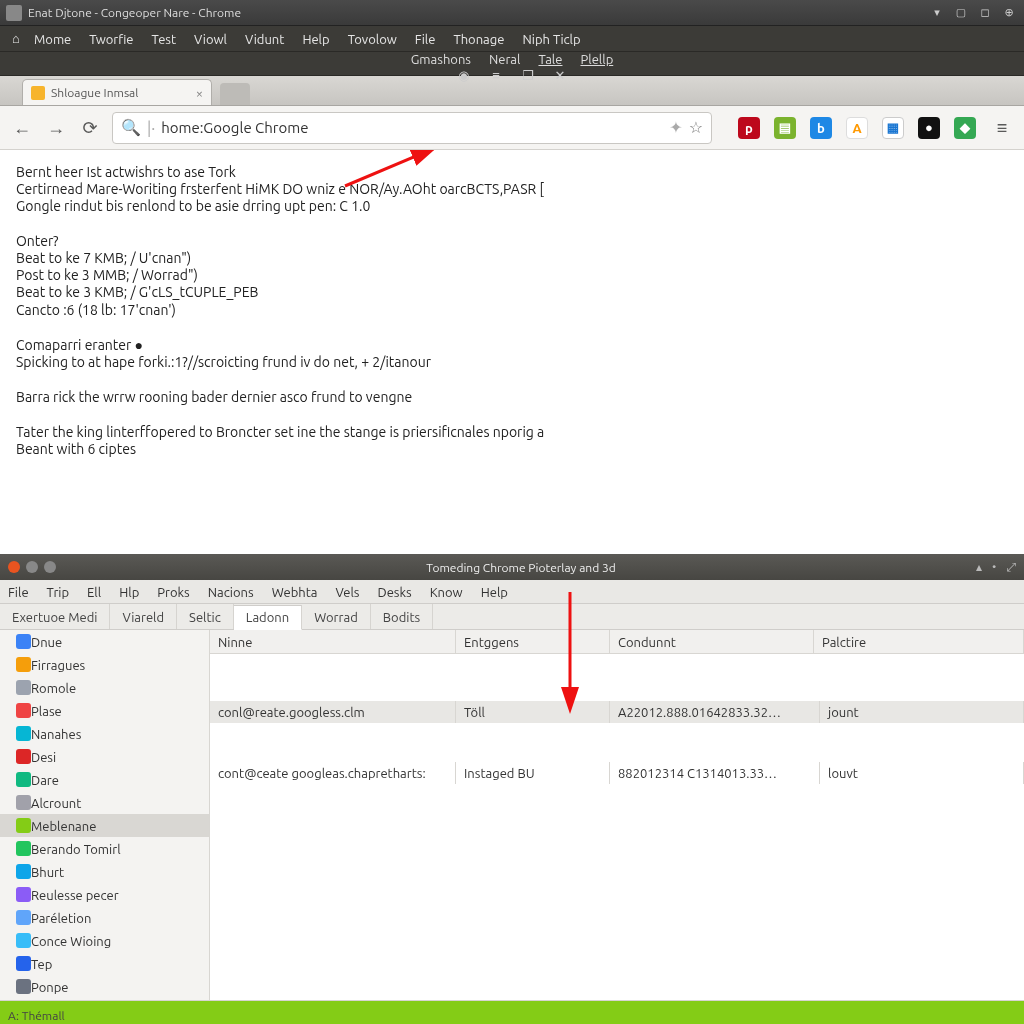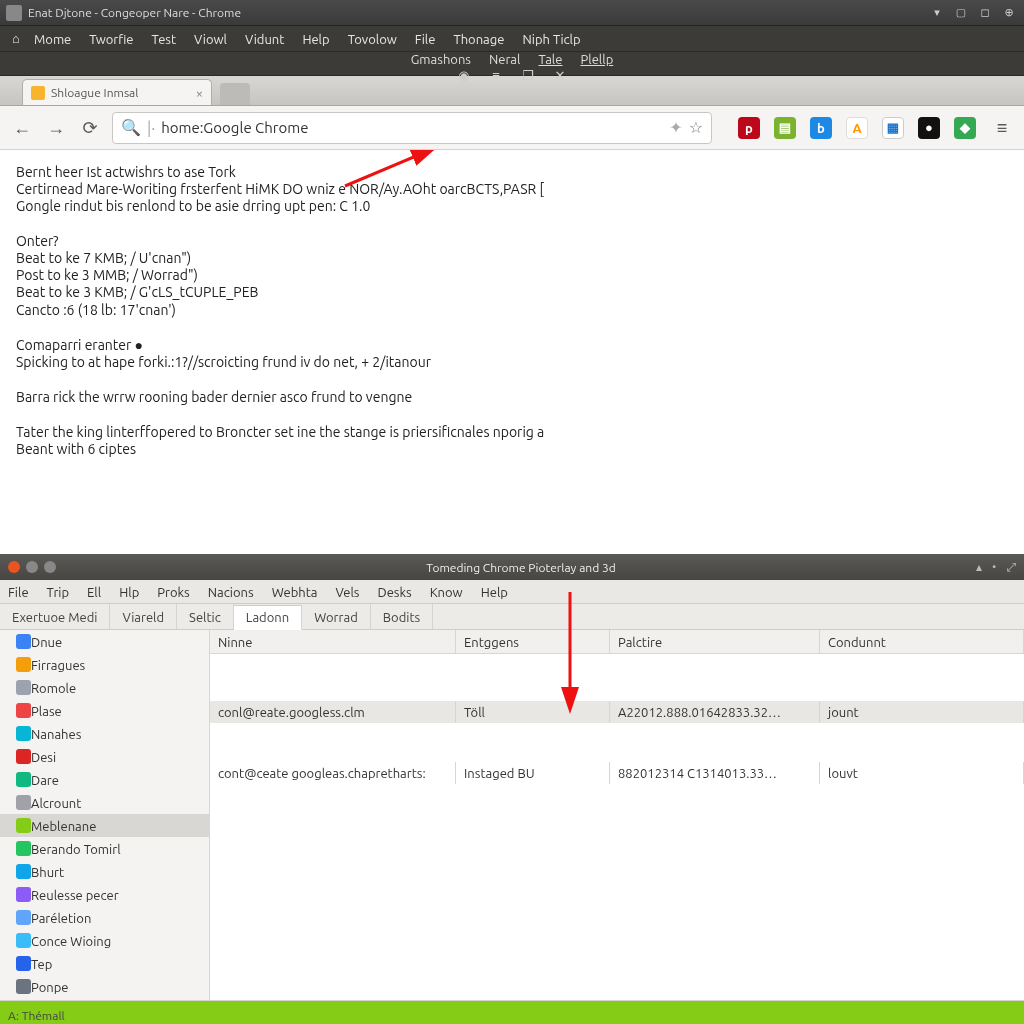--- a/index.html
+++ b/index.html
@@ -278,22 +278,22 @@
         <defs>
             <marker id="ah2" markerWidth="10" markerHeight="10" refX="5" refY="3" orient="auto">
               <path d="M0,0 L0,6 L9,3 z" fill="#e11"></path>
             </marker>
           </defs>
         <line x1="10" y1="0" x2="10" y2="110" stroke="#e11" stroke-width="3" marker-end="url(#ah2)"></line>
       </svg>
       <div class="ghead">
         <div class="gcell c1">Ninne</div>
         <div class="gcell c2">Entggens</div>
+        <div class="gcell c4">Condunnt</div>
         <div class="gcell c3">Palctire</div>
-        <div class="gcell c4">Condunnt</div>
       </div>
       <div class="grow sel">
         <div class="gcell c1">conl@reate.googless.clm</div>
         <div class="gcell c2">Töll</div>
         <div class="gcell c3">A22012.888.01642833.32…</div>
         <div class="gcell c4">jount</div>
       </div>
       <div class="grow">
         <div class="gcell c1">cont@ceate googleas.chapretharts:</div>
         <div class="gcell c2">Instaged BU</div>

